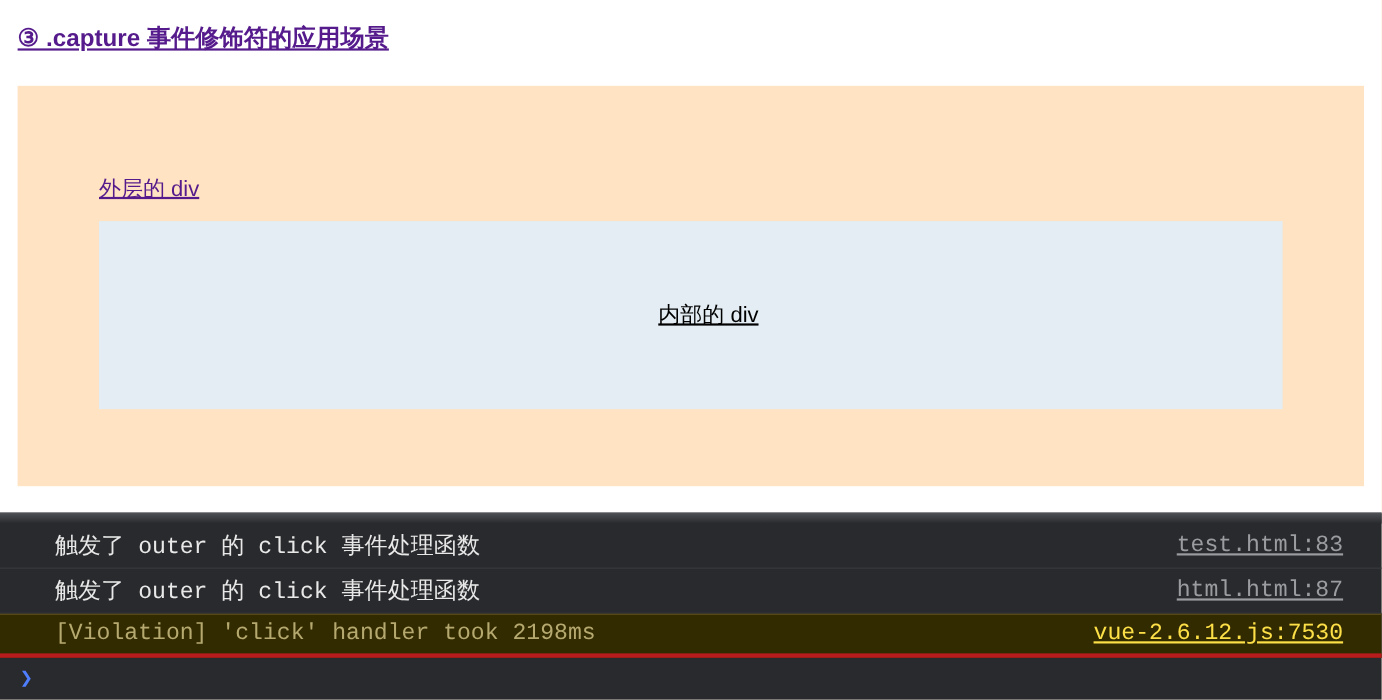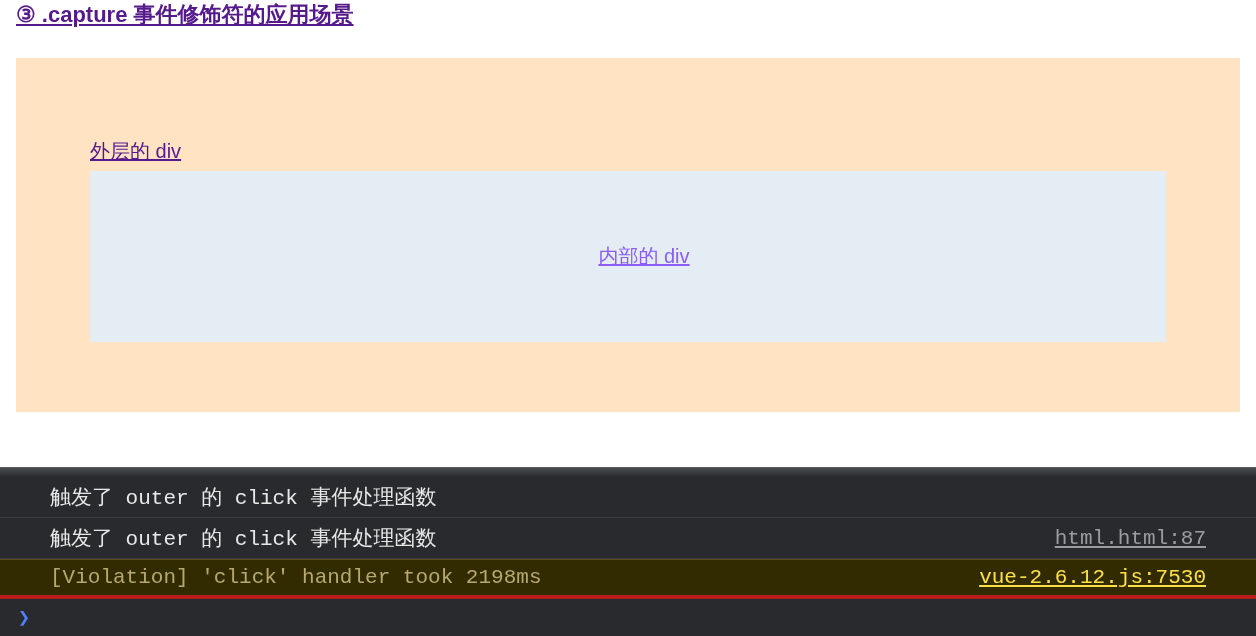--- a/index.html
+++ b/index.html
@@ -9,50 +9,50 @@
     }
     body {
       font-family: Arial, "Microsoft YaHei", sans-serif;
       background: #fff;
       width: 1256px;
       height: 636px;
       overflow: hidden;
     }
     .page-content {
       background: #fff;
-      padding: 0 16px 40px 16px;
+      padding: 20px 16px 40px 16px;
     }
     .heading-link {
       color: #551a8b;
       text-decoration: underline;
       font-size: 22px;
       font-weight: bold;
       cursor: pointer;
       display: inline-block;
     }
     .outer-container {
       background: #ffe3c2;
       margin-top: 28px;
       padding: 80px 74px 70px 74px;
     }
     .outer-label {
       color: #551a8b;
       text-decoration: underline;
       font-size: 20px;
       cursor: pointer;
       display: inline-block;
-      margin-bottom: 6px;
+      margin-bottom: 16px;
     }
     .inner-div {
       background: #e3edf3;
       text-align: center;
       padding: 72px 0;
     }
     .inner-label {
-      color: #8b5cf6;
+      color: #000000;
       text-decoration: underline;
       font-size: 20px;
       cursor: pointer;
       margin-left: 32px;
     }
     .console {
       position: absolute;
       bottom: 0;
       left: 0;
       right: 0;
@@ -62,21 +62,21 @@
     }
     .console-divider {
       height: 10px;
       background: linear-gradient(to bottom, #4a4d52, #292a2d);
       border-top: 1px solid #5a5d62;
     }
     .console-row {
       display: flex;
       justify-content: space-between;
       align-items: center;
-      padding: 6px 50px 6px 50px;
+      padding: 6px 35px 6px 50px;
       border-bottom: 1px solid #3a3b3e;
       color: #e8e8e8;
     }
     .console-row.violation {
       background: #332b00;
       color: #b5a96f;
       border-top: 1px solid #5a4d1a;
       border-bottom: 4px solid #b91c1c;
     }
     .console-message {
@@ -113,20 +113,21 @@
       <a class="inner-label">内部的 div</a>
     </div>
   </div>
 </div>
 
 <div class="console">
   <div class="console-divider"></div>
 
   <div class="console-row">
     <span class="console-message">触发了 outer 的 click 事件处理函数</span>
+    <span class="console-source">test.html:83</span>
   </div>
 
   <div class="console-row">
     <span class="console-message">触发了 outer 的 click 事件处理函数</span>
     <span class="console-source">html.html:87</span>
   </div>
 
   <div class="console-row violation">
     <span class="console-message">[Violation] 'click' handler took 2198ms</span>
     <span class="console-source">vue-2.6.12.js:7530</span>

